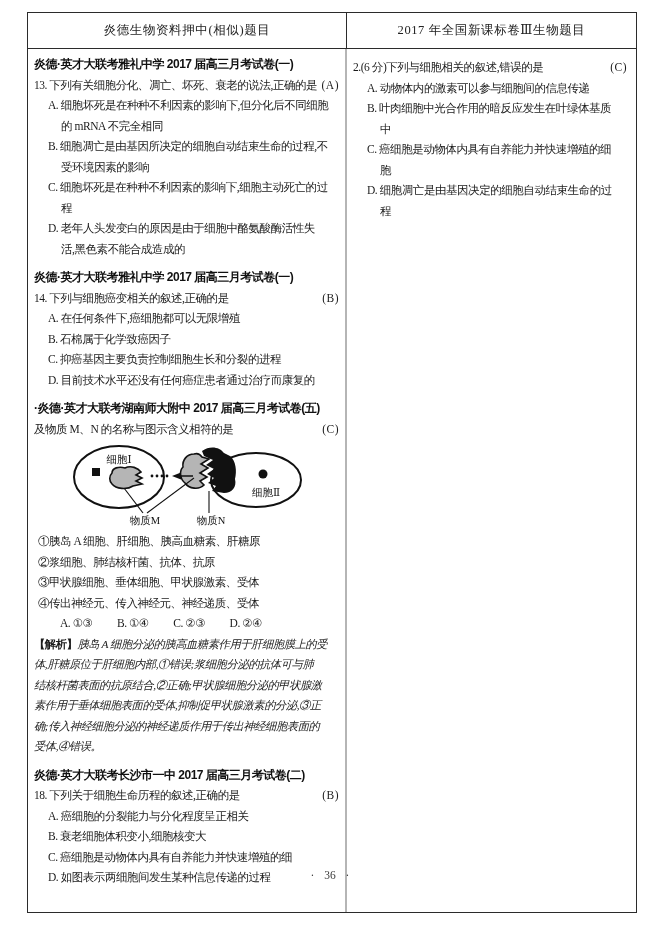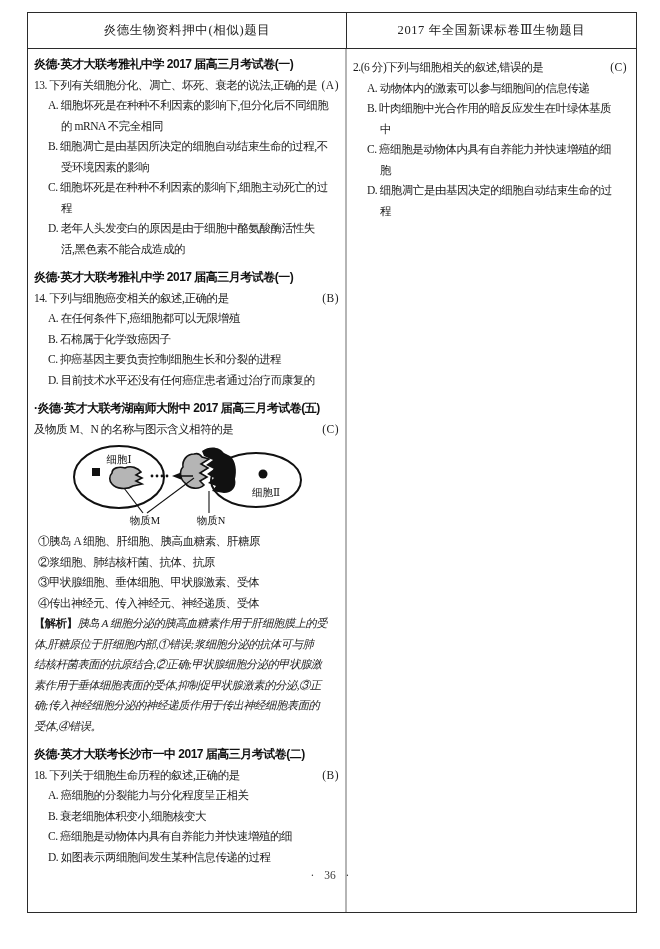--- a/index.html
+++ b/index.html
@@ -154,20 +154,26 @@
             <text x="222" y="55" text-anchor="middle" class="fig-label" fill="#111">细胞Ⅱ</text>
             <text x="101" y="83" text-anchor="middle" class="fig-label" fill="#111">物质M</text>
             <text x="167" y="83" text-anchor="middle" class="fig-label" fill="#111">物质N</text>
           </svg>
         </div>
 
         <div class="numbered">①胰岛 A 细胞、肝细胞、胰高血糖素、肝糖原</div>
         <div class="numbered">②浆细胞、肺结核杆菌、抗体、抗原</div>
         <div class="numbered">③甲状腺细胞、垂体细胞、甲状腺激素、受体</div>
         <div class="numbered">④传出神经元、传入神经元、神经递质、受体</div>
+        <div class="choices">
+          <span>A. ①③</span>
+          <span>B. ①④</span>
+          <span>C. ②③</span>
+          <span>D. ②④</span>
+        </div>
         <div class="analysis">
           <div class="tline"><span class="atag">【解析】</span><span>胰岛 A 细胞分泌的胰高血糖素作用于肝细胞膜上的受</span></div>
           <div>
               <div class="tline">体,肝糖原位于肝细胞内部,①错误;浆细胞分泌的抗体可与肺</div>
               <div class="tline">结核杆菌表面的抗原结合,②正确;甲状腺细胞分泌的甲状腺激</div>
               <div class="tline">素作用于垂体细胞表面的受体,抑制促甲状腺激素的分泌,③正</div>
               <div class="tline">确;传入神经细胞分泌的神经递质作用于传出神经细胞表面的</div>
               <div class="tline">受体,④错误。</div>
             </div>
         </div>

